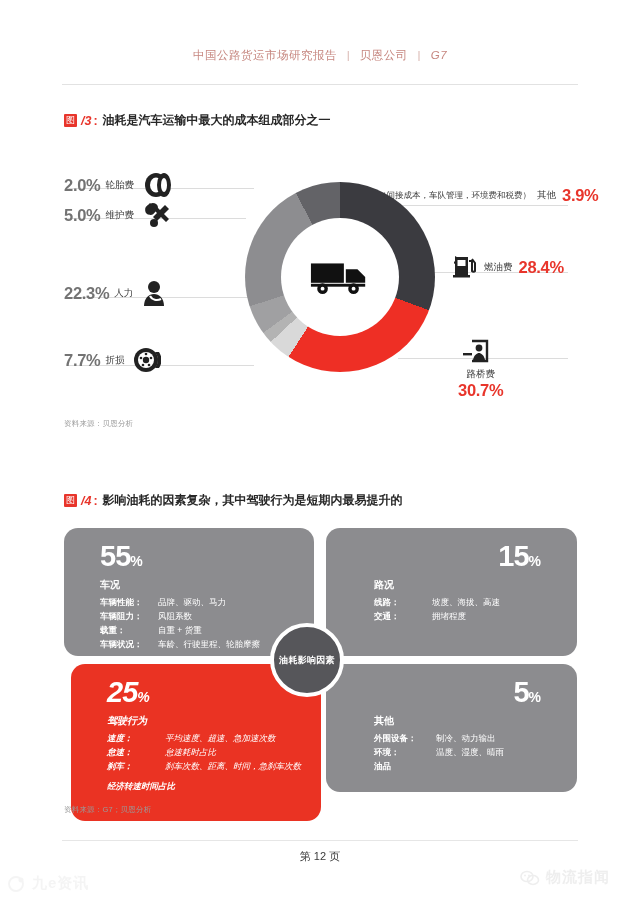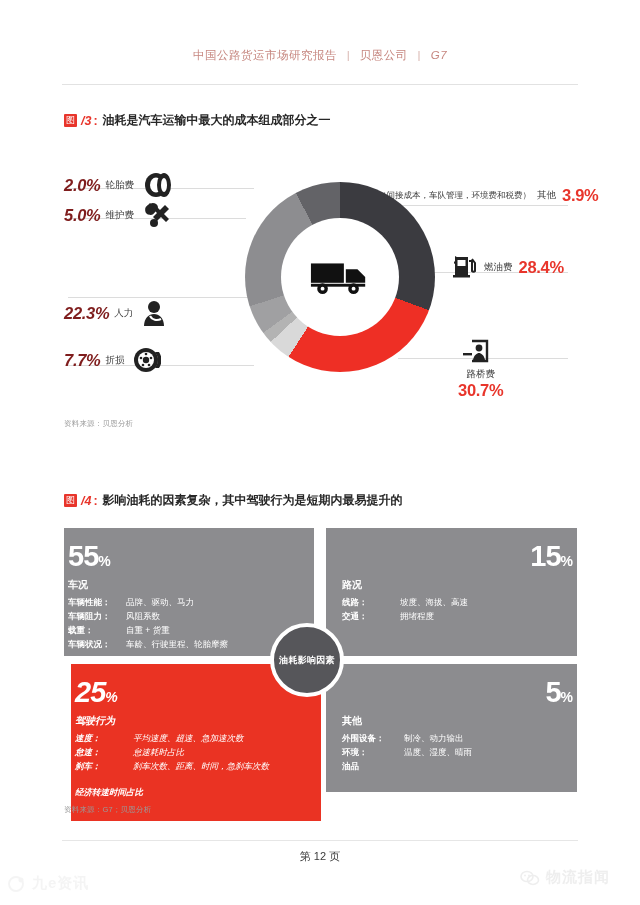--- a/index.html
+++ b/index.html
@@ -52,59 +52,59 @@
     display: flex; align-items: center; justify-content: center;
   }
   .truck-icon { width: 62px; height: 40px; }
 
   
   .leader { position: absolute; border-top: 1px solid #dcdcdc; height:0; }
 
   
   .lbl-left { position: absolute; display: flex; align-items: center; white-space: nowrap; }
   .lbl-left .pct {
-    color: #7f1d1d; font-size: 16.5px; font-weight: bold; letter-spacing: -.3px; font-style: italic;
+    color: #737373; font-size: 16.5px; font-weight: bold; letter-spacing: -.3px;
   }
   .lbl-left .nm { color: #3b3b3b; font-size: 9.5px; margin-left: 5px; }
   .lbl-left .ic { margin-left: 9px; display:flex; align-items:center; }
 
   .lbl-right { position: absolute; display: flex; align-items: center; white-space: nowrap; }
   .lbl-right .pct { color: #e8352b; font-size: 16.5px; font-weight: bold; letter-spacing: -.3px; margin-left: 6px; }
   .lbl-right .nm { color: #3b3b3b; font-size: 9.5px; margin-left: 6px; }
   .lbl-right .note { color: #3b3b3b; font-size: 8.5px; }
 
   .src {
     position: absolute; color: #9a9a9a; font-size: 7.5px; letter-spacing:.2px;
   }
   #src3 { left: 64px; top: 419px; }
   #src4 { left: 64px; top: 805px; }
 
   
   .quad-area { position: absolute; left: 64px; top: 528px; width: 513px; height: 264px; }
   .quad {
-    position: absolute; border-radius: 0; overflow: hidden;
-    padding: 14px 4px;
+    position: absolute; border-radius: 14px; overflow: hidden;
+    padding: 14px 36px;
   }
   .q-tl { left: 0;     top: 0;     width: 250px; height: 128px; background: #8c8c8f; }
   .q-tr { left: 262px; top: 0;     width: 251px; height: 128px; background: #8c8c8f; }
   .q-bl { left: 7px;     top: 136px; width: 250px; height: 157px; background: #ea3323; font-style: italic; }
   .q-br { left: 262px; top: 136px; width: 251px; height: 128px; background: #8c8c8f; }
 
   .q-pct { color:#fff; font-weight: bold; line-height: 1; }
   .q-pct .big { font-size: 29px; letter-spacing: -1px; }
   .q-pct .sm  { font-size: 14px; }
   .q-pct.right { text-align: right; }
 
   .q-head { color: #fff; font-size: 10px; font-weight: bold; margin-top: 7px; }
   .q-rows { margin-top: 3px; }
   .q-row { display: flex; color:#fff; font-size: 8.5px; line-height: 14px; white-space: nowrap; }
   .q-row .k { font-weight: bold; width: 58px; flex: none; }
   .q-row .k.w2 { width: 62px; }
   .q-row .v { }
-  .q-foot { color:#fff; font-size: 8.5px; font-weight: bold; margin-top: 14px; }
+  .q-foot { color:#fff; font-size: 8.5px; font-weight: bold; margin-top: 8px; }
 
   .q-inner-pad { padding-left: 12px; }
 
   .hub {
     position: absolute; left: 206px; top: 95px; width: 74px; height: 74px;
     border-radius: 50%; background: #56565a; border: 4px solid #fff;
     display:flex; align-items:center; justify-content:center;
     color:#fff; font-size: 9px; font-weight: bold; letter-spacing: .3px;
     z-index: 5;
   }
@@ -187,21 +187,21 @@
       <span class="ic">
         <svg width="30" height="26" viewBox="0 0 30 26">
           <path d="M4 4 l7 7 3-3 -7-7 z" fill="#222"></path>
           <path d="M6 3 a5 5 0 1 0 6 6 l11 11 3-3 -11-11 a5 5 0 0 0 -9-3 z" fill="#222"></path>
           <path d="M22 3 l4 4 -12 12 -4-4 z" fill="#222"></path>
           <circle cx="11" cy="21" r="4" fill="#222"></circle>
         </svg>
       </span>
     </div>
 
-    <div class="lbl-left" style="left:64px; top:130px;margin-top:20px;">
+    <div class="lbl-left" style="left:64px; top:130px;">
       <span class="pct">22.3%</span>
       <span class="nm">人力</span>
       <span class="ic">
         <svg width="24" height="26" viewBox="0 0 24 26">
           <circle cx="12" cy="7" r="6" fill="#222"></circle>
           <path d="M2 26 c0-8 5-12 10-12 s10 4 10 12 z" fill="#222"></path>
           <path d="M8 16 c2 4 7 5 11 3" stroke="#fff" stroke-width="2.2" fill="none"></path>
         </svg>
       </span>
     </div>

